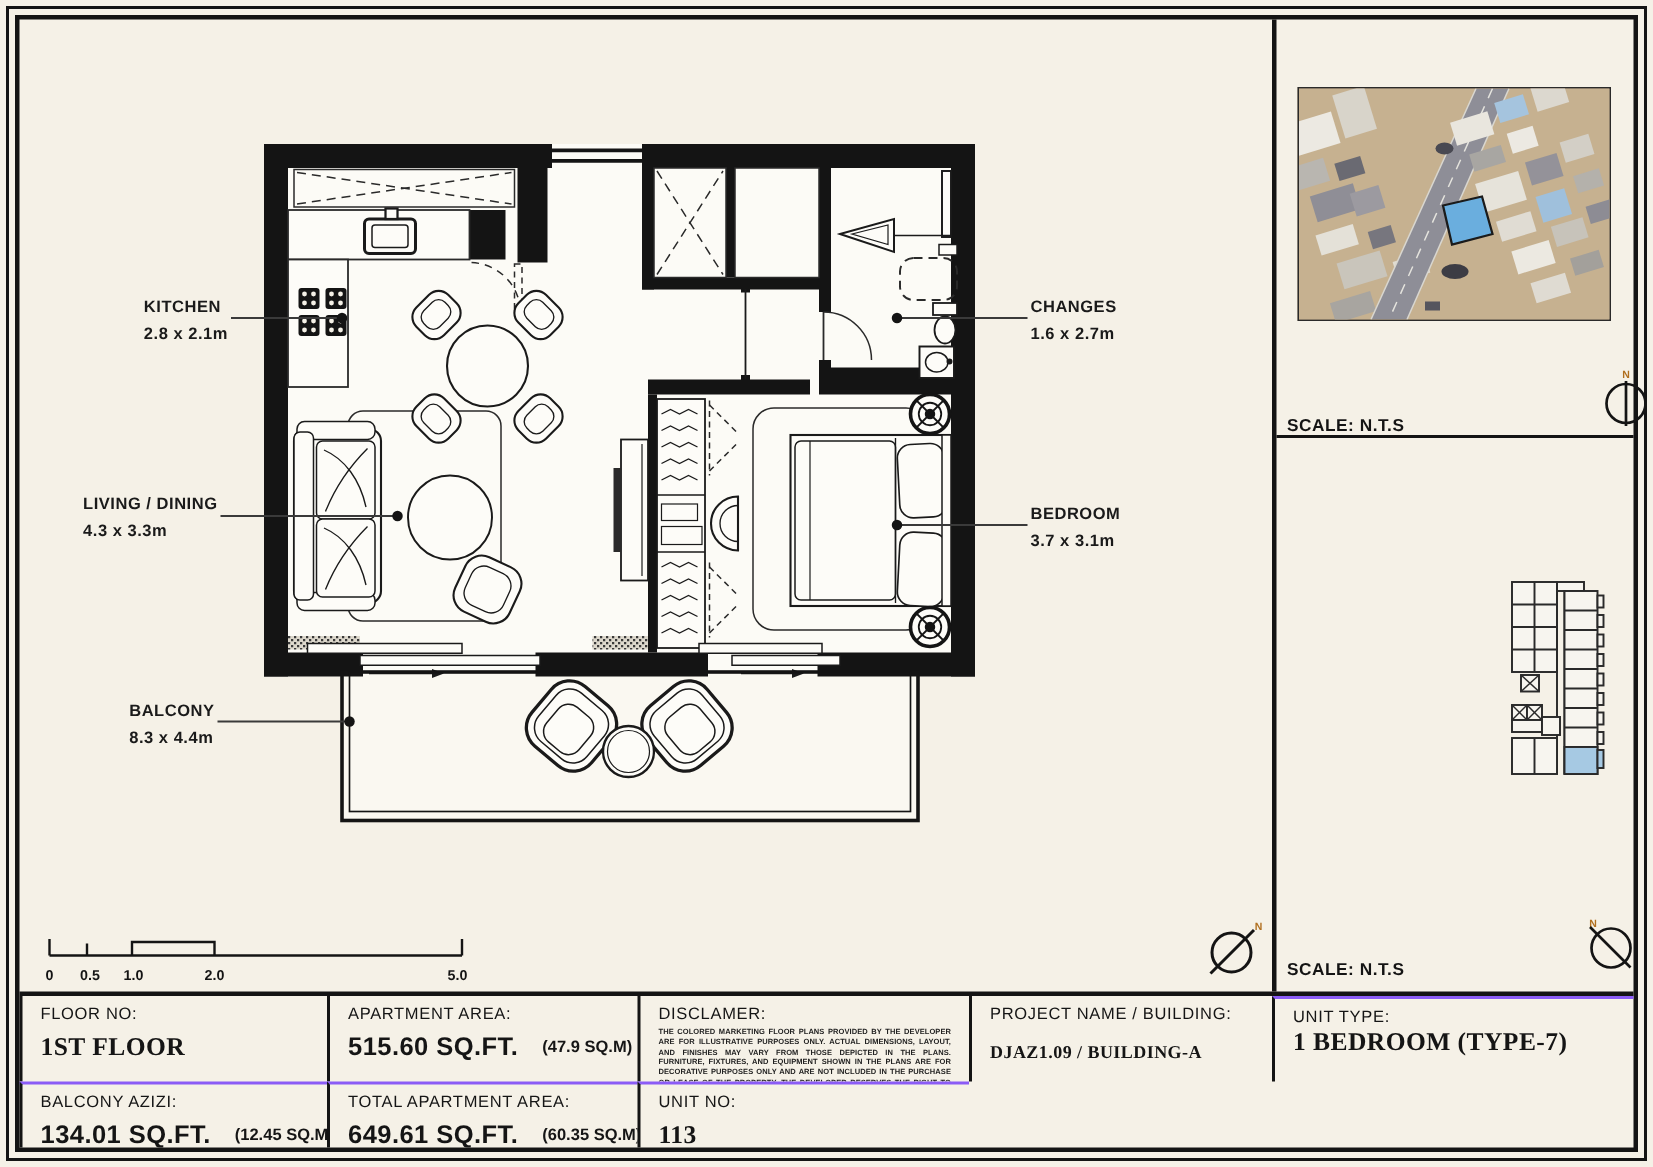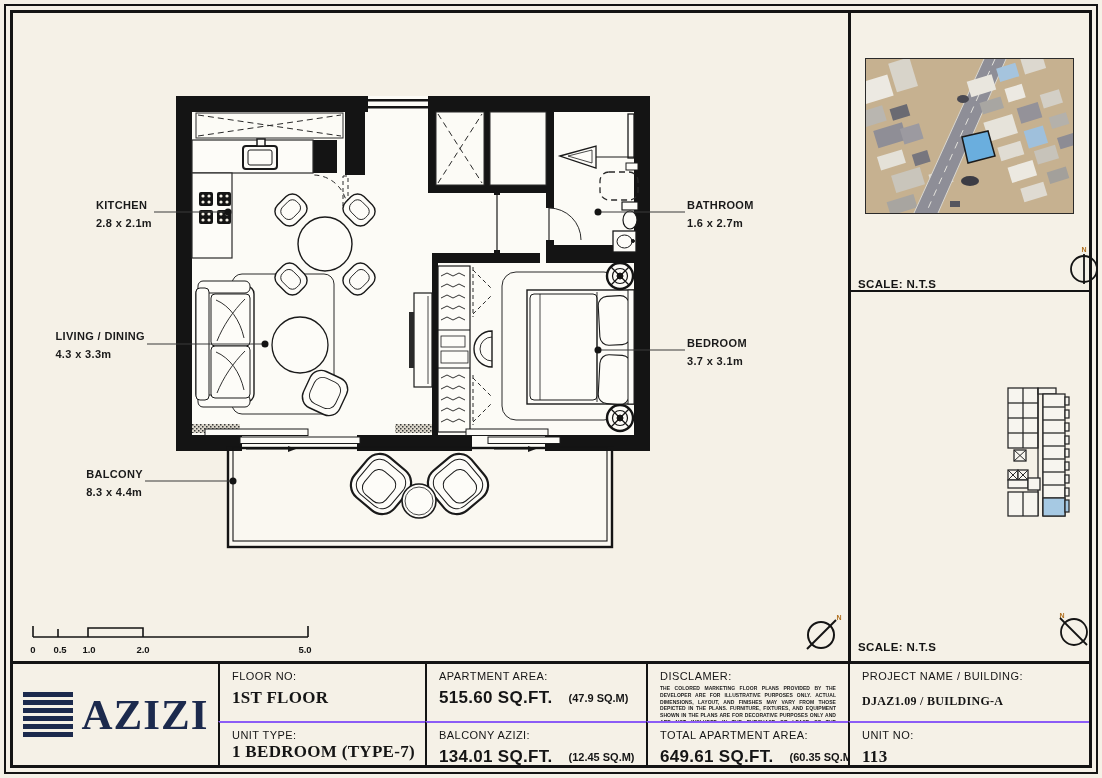--- a/index.html
+++ b/index.html
@@ -340,21 +340,21 @@
   </div>
   <div class="planlabel right-align" style="right:957px;top:328px;">
     <div>LIVING / DINING</div>
     <div class="dims">4.3 x 3.3m</div>
   </div>
   <div class="planlabel right-align" style="right:959px;top:466px;">
     <div>BALCONY</div>
     <div class="dims">8.3 x 4.4m</div>
   </div>
   <div class="planlabel" style="left:687px;top:197px;">
-    <div>BATHROOM</div>
+    <div>CHANGES</div>
     <div class="dims">1.6 x 2.7m</div>
   </div>
   <div class="planlabel" style="left:687px;top:335px;">
     <div>BEDROOM</div>
     <div class="dims">3.7 x 3.1m</div>
   </div>
 
   <div class="map">
     <svg width="207" height="154" viewBox="0 0 207 154" xmlns="http://www.w3.org/2000/svg">
       <rect width="207" height="154" fill="#c6b190"></rect>
@@ -468,33 +468,20 @@
     <circle cx="24" cy="26" r="13" fill="none" stroke="#141414" stroke-width="1.8"></circle>
     <line x1="10" y1="12" x2="37" y2="39" stroke="#141414" stroke-width="1.8"></line>
   </svg>
 
   <div class="frame-a"></div>
   <div class="frame-b"></div>
   <div class="vdiv"></div>
   <div class="hdiv"></div>
 
   <div class="tblock">
-    <div class="tcell logo-cell">
-      <div class="logo">
-        <span class="logo-bars">
-            <i></i>
-            <i></i>
-            <i></i>
-            <i></i>
-            <i></i>
-            <i></i>
-          </span>
-        <span class="logo-text">AZIZI</span>
-      </div>
-    </div>
 
     <div class="tcell">
       <div class="lbl">FLOOR NO:</div>
       <div class="val">1ST FLOOR</div>
     </div>
 
     <div class="tcell">
       <div class="lbl">APARTMENT AREA:</div>
       <div class="valrow">
         <span class="num">515.60 SQ.FT.</span>

